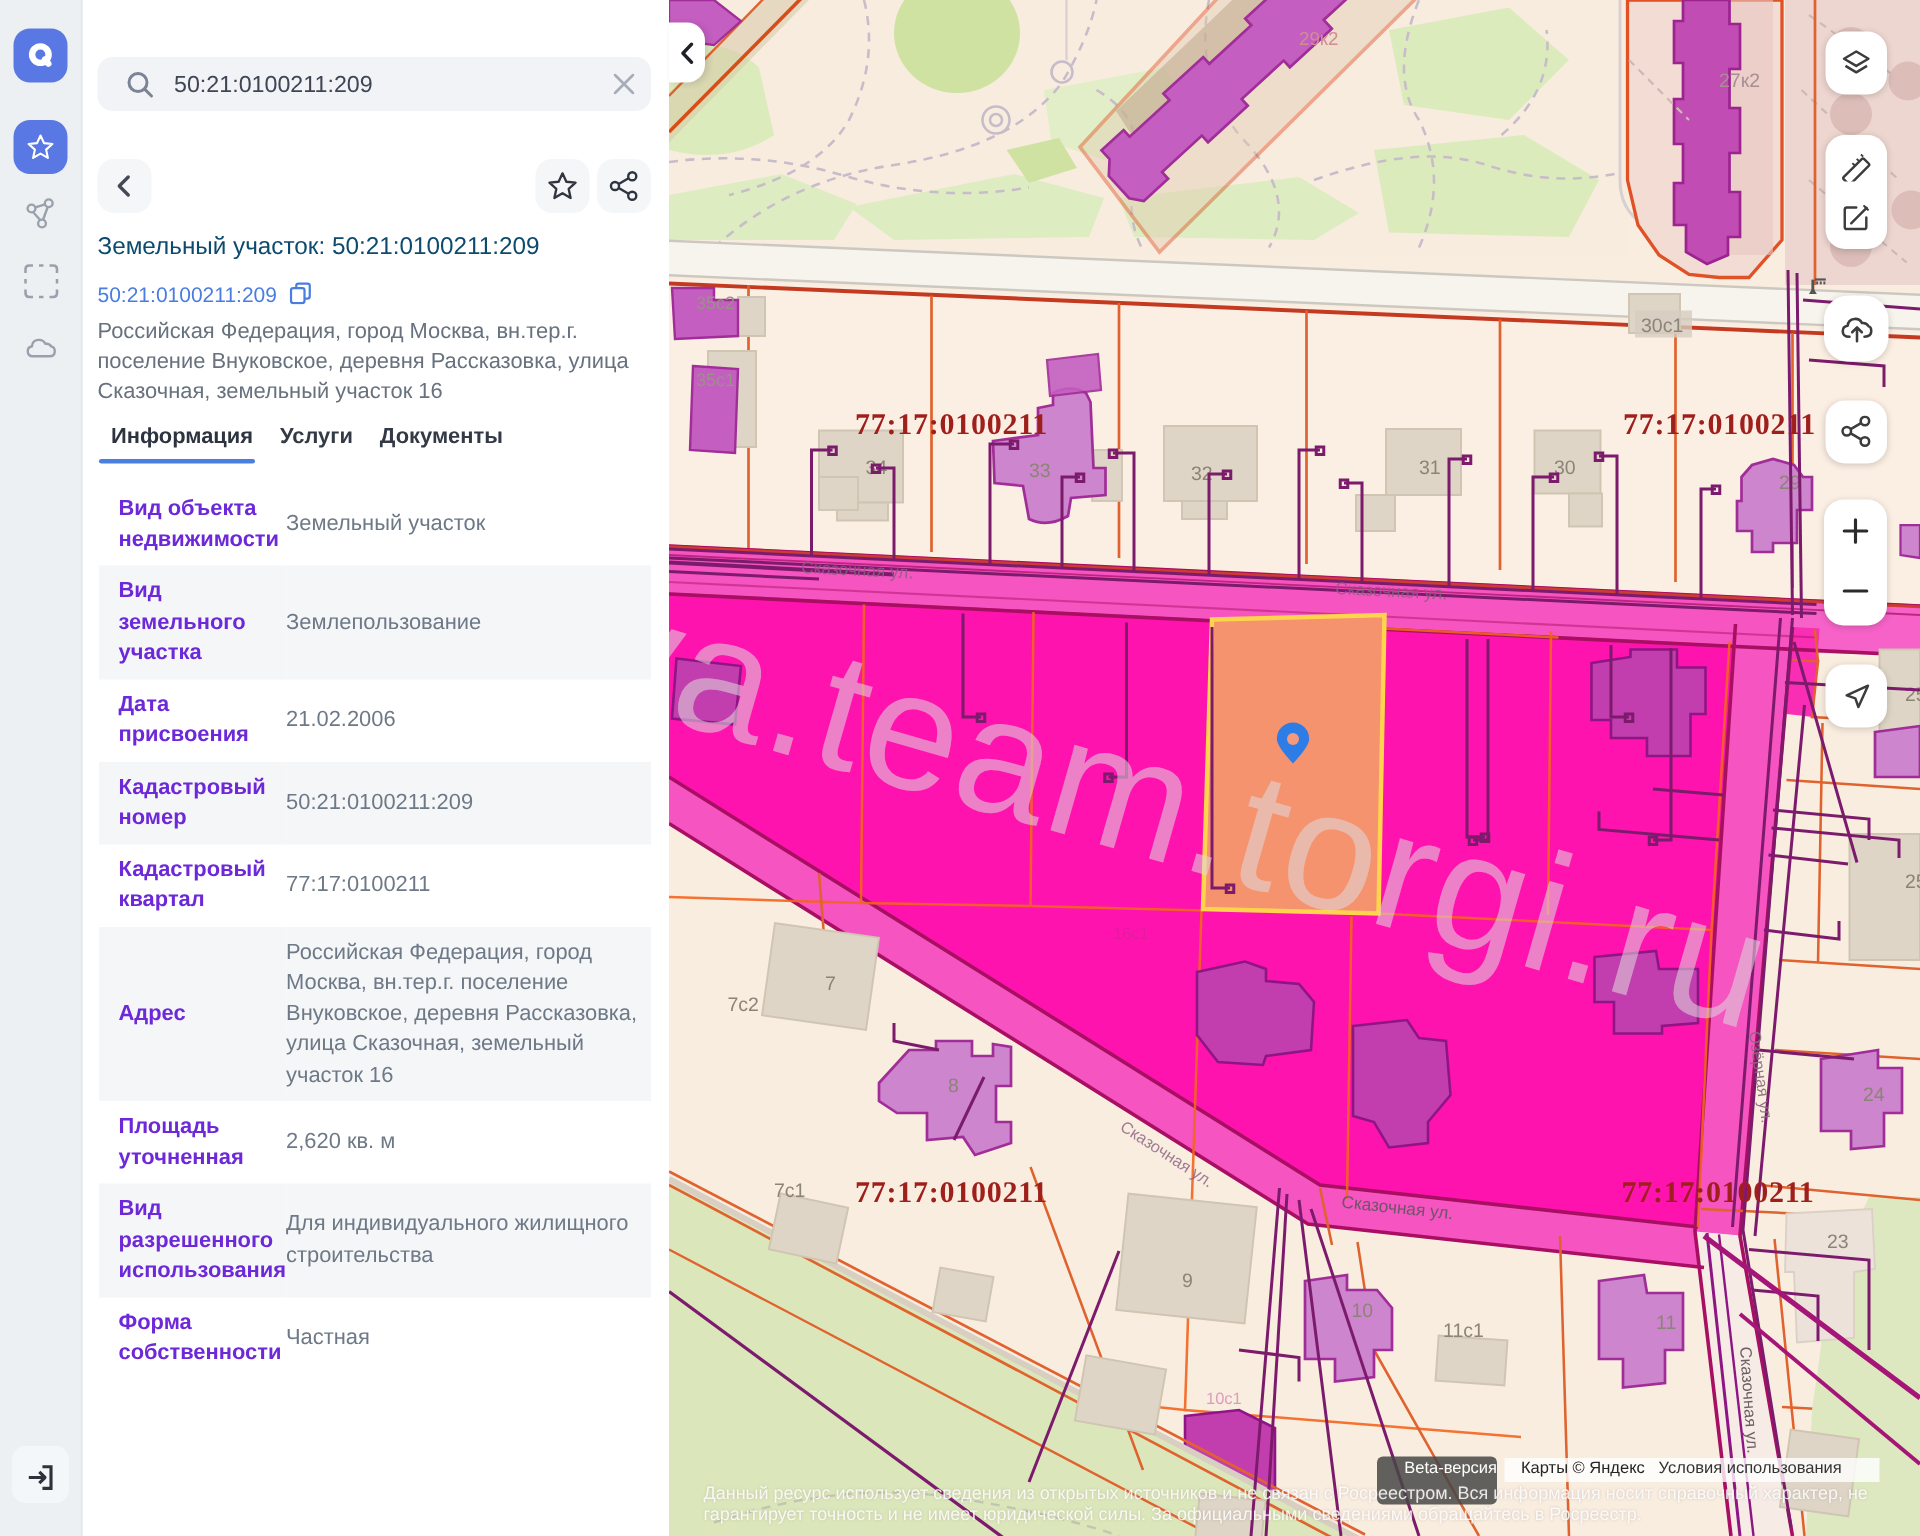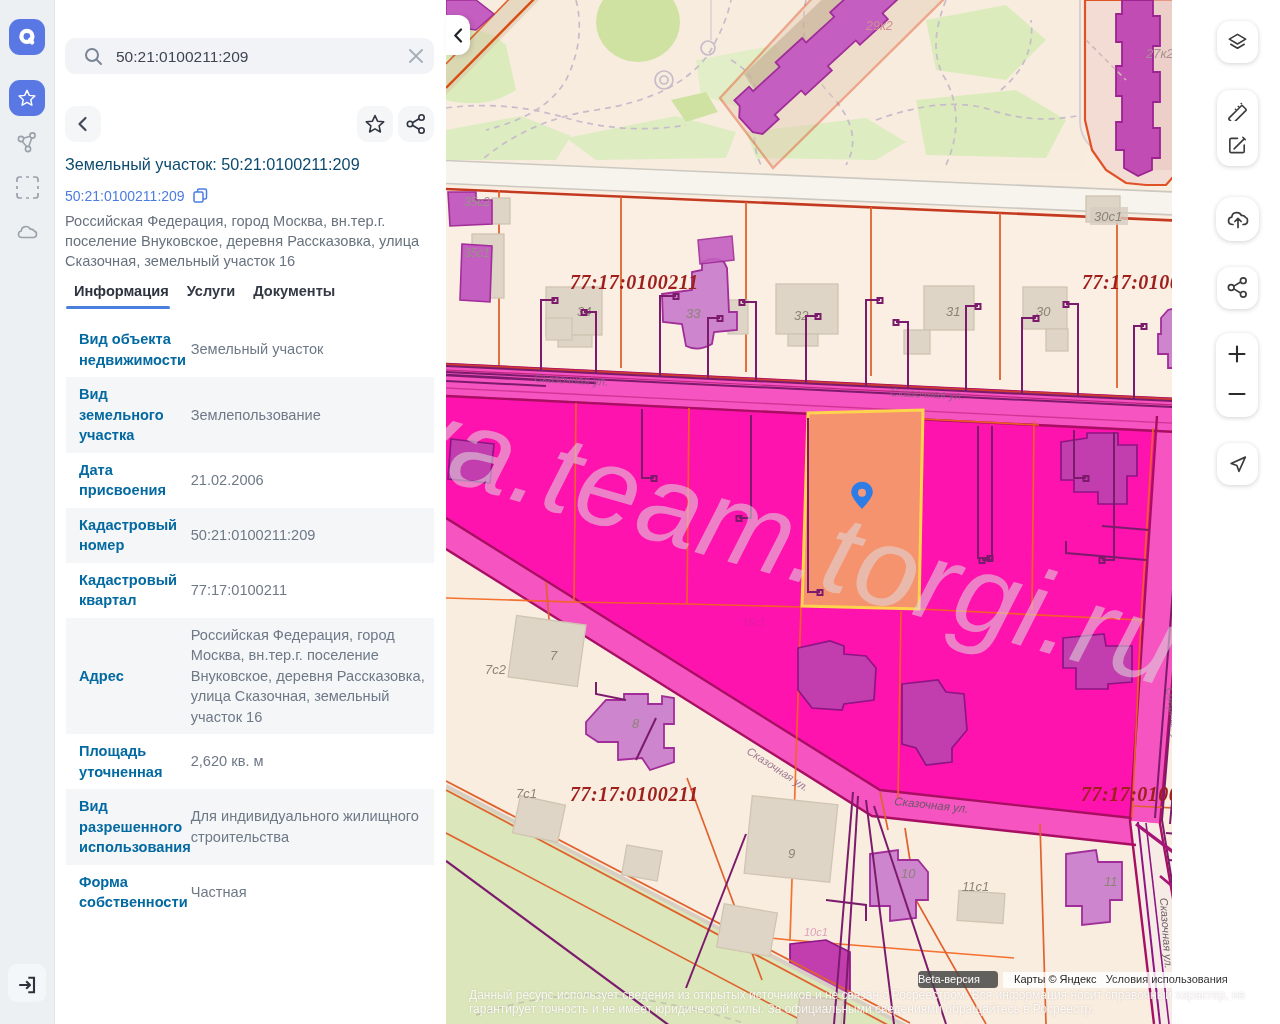--- a/index.html
+++ b/index.html
@@ -13,24 +13,24 @@
 .search .stext { position:absolute; left:51px; top:10px; font-size:15.5px; color:#3e4554; }
 .sqbtn { position:absolute; width:36px; height:36px; background:#f4f6f8; border-radius:11px; }
 .title { position:absolute; left:10px; top:139px; width:380px; font-size:16.2px; font-weight:400; color:#0c4a6e; letter-spacing:0px; }
 .cadlink { position:absolute; left:10px; top:170px; font-size:14px; font-weight:500; color:#4a7de2; }
 .addr { position:absolute; left:10px; top:195px; width:358px; font-size:14.6px; line-height:20px; color:#68727f; }
 .tabs { position:absolute; left:11px; top:267px; font-size:14.6px; font-weight:700; color:#333a46; }
 .tab { display:inline-block; padding:0 8px; margin-right:2px; }
 .tabline { position:absolute; left:11px; top:290px; width:104px; height:3px; background:#4a7fe0; border-radius:2px; }
 table.info { position:absolute; left:11px; top:306px; width:368px; border-collapse:collapse; font-size:14.6px; }
 table.info td { vertical-align:middle; padding:7px 0; line-height:20.5px; }
-table.info td.l { width:114px; padding-left:13px; color:#0369a1; font-weight:700; }
+table.info td.l { width:114px; padding-left:13px; color:#6d28d9; font-weight:700; }
 table.info td.v { color:#6e7987; padding-right:0; }
 table.info tr.g { background:#f5f6f8; }
-.map { position:absolute; left:446px; top:0; width:726px; height:1024px; overflow:hidden;font-style:italic; }
+.map { position:absolute; left:446px; top:0; width:834px; height:1024px; overflow:hidden; }
 .mctrl { position:absolute; background:#fff; border-radius:13px; box-shadow:0 1px 5px rgba(0,0,0,.18); z-index:40; }
 .collapse { position:absolute; left:446px; top:15px; width:24px; height:40px; background:#fff; border-radius:0 12px 12px 0; box-shadow:2px 1px 5px rgba(0,0,0,.12); z-index:40; }
 .attr { position:absolute; z-index:41; font-size:11px; }
 .disc { position:absolute; z-index:41; color:rgba(255,255,255,.85); font-size:12px; text-shadow:0 0 2px rgba(150,130,130,.4); }
 </style>
 </head>
 <body>
 <div class="map">
     <svg width="834" height="1024" viewBox="0 0 834 1024" style="position:absolute;left:0;top:0">
 <rect width="834" height="1024" fill="#f9eddf"></rect>
@@ -501,16 +501,16 @@
     </svg>
 <svg style="position:absolute;left:12px;top:52px" width="18" height="18" viewBox="0 0 18 18">
       <path d="M1.5 9 H16.5" stroke="#2b2b2b" stroke-width="2.1" stroke-linecap="round"></path>
     </svg>
   </div>
 <div class="mctrl" style="left:1217px;top:443px;width:41px;height:42px">
 <svg style="position:absolute;left:10px;top:10px" width="22" height="22" viewBox="0 0 24 24" fill="none" stroke="#3c3c3c" stroke-width="1.8" stroke-linejoin="round">
       <path d="M4.5 11.5 L20 4.5 L13 20 L10.8 13.7 Z"></path>
     </svg>
   </div>
-<div class="attr" style="left:918px;top:971px;width:80px;height:17px;background:rgba(70,70,70,.85);border-radius:4px;color:#fff;text-align:left;line-height:17px">Beta-версия</div>
+<div class="attr" style="left:918px;top:971px;width:80px;height:32px;background:rgba(70,70,70,.85);border-radius:4px;color:#fff;text-align:right;line-height:17px">Beta-версия</div>
 <div class="attr" style="left:1003px;top:972px;width:250px;height:16px;background:rgba(255,255,255,.8)"></div>
 <div class="attr" style="left:1014px;top:973px;color:#262626">Карты © Яндекс&nbsp;&nbsp;&nbsp;<span style="color:#333">Условия использования</span></div>
 <div class="disc" style="left:469px;top:988px;width:790px">Данный ресурс использует сведения из открытых источников и не связан с Росреестром. Вся информация носит справочный характер, не<br>гарантирует точность и не имеет юридической силы. За официальными сведениями обращайтесь в Росреестр.</div>
 
 </body></html>

